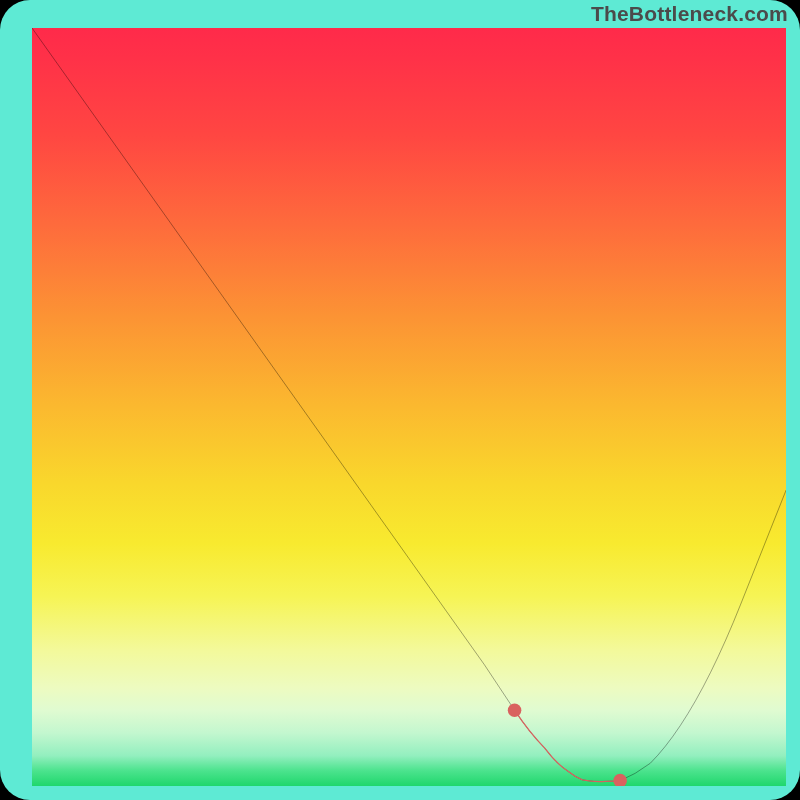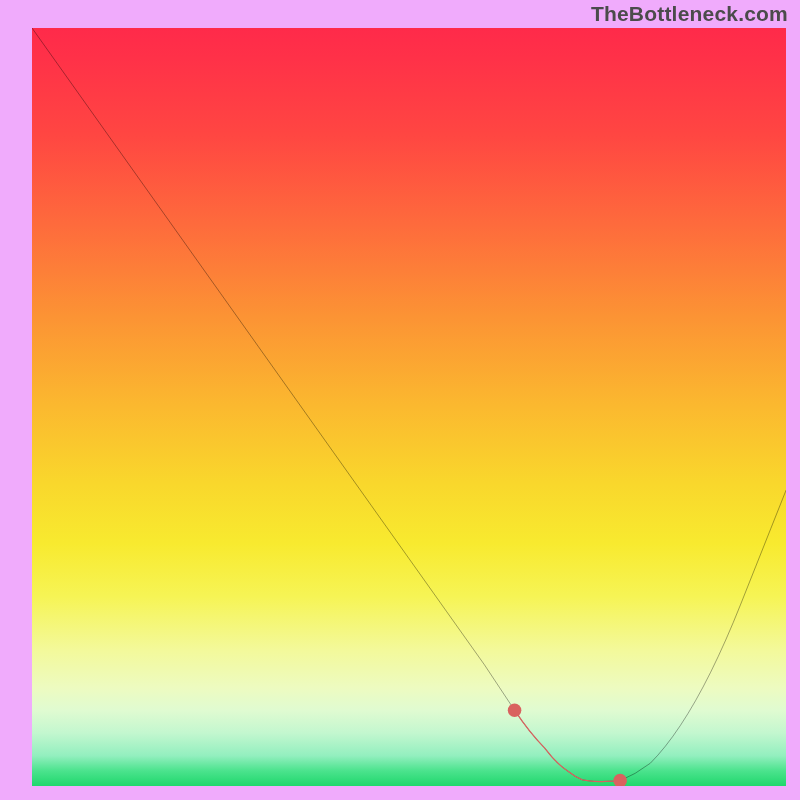--- a/index.html
+++ b/index.html
@@ -8,21 +8,22 @@
     width: 800px;
     height: 800px;
     background: #000;
     overflow: hidden;
     font-family: Arial, Helvetica, sans-serif;
   }
   .frame {
     position: relative;
     width: 800px;
     height: 800px;
-    background: #f0abfc;
+    background: #5eead4;
+    border-radius: 30px;
   }
   .watermark {
     position: absolute;
     top: 2px;
     right: 12px;
     font-size: 21px;
     font-weight: 600;
     color: #4b4b4b;
     letter-spacing: 0.2px;
     z-index: 10;

